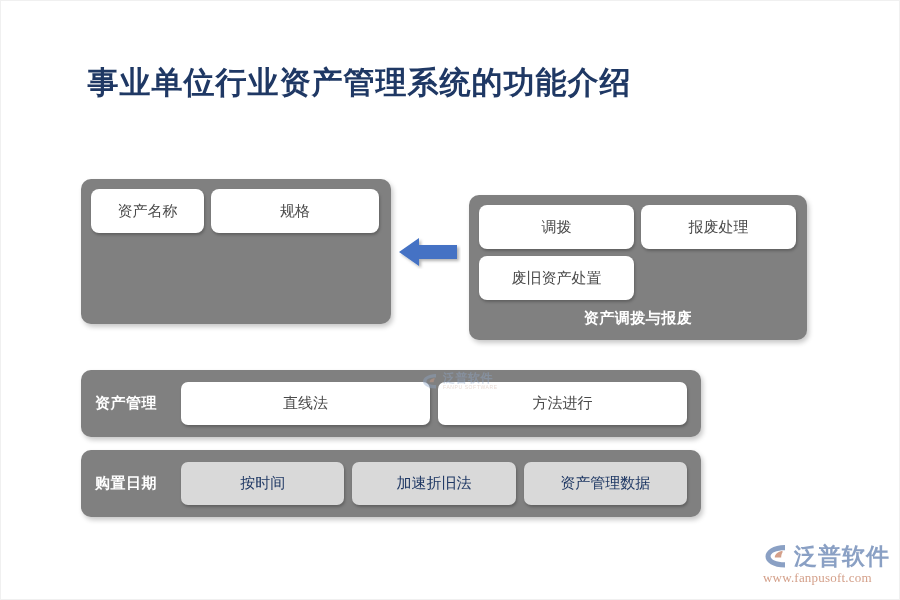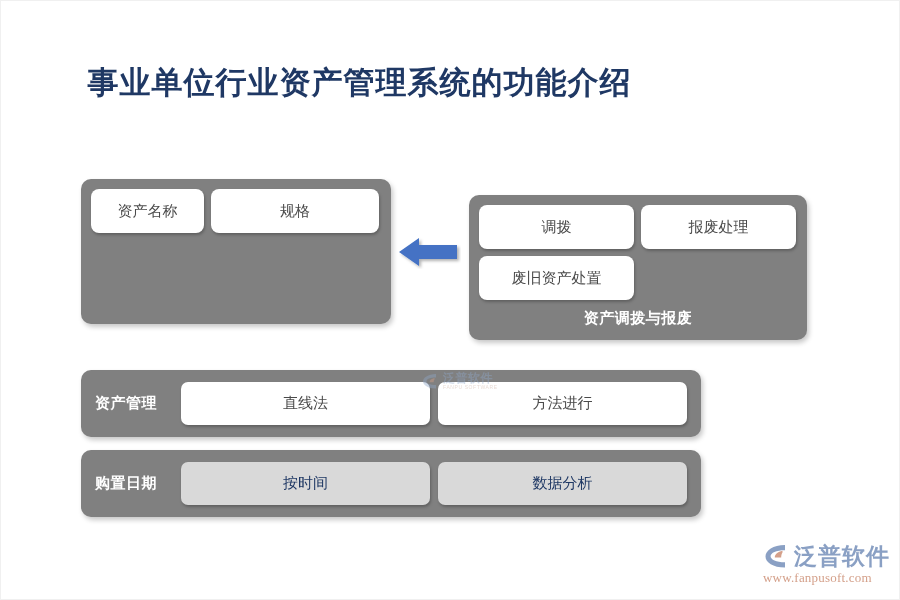--- a/index.html
+++ b/index.html
@@ -234,21 +234,22 @@
   <div class="wm-texts">
     <div class="wm-name">泛普软件</div>
     <div class="wm-sub">FANPU SOFTWARE</div>
   </div>
 </div>
 
 <div class="panel row-panel" id="panel-analysis">
   <div class="row-label">购置日期</div>
   <div class="row-items">
     <div class="chip chip-gray">按时间</div>
-    <div class="chip chip-gray">数据分析</div>
+    <div class="chip chip-gray">加速折旧法</div>
+    <div class="chip chip-gray">资产管理数据</div>
   </div>
 </div>
 
 <div class="brand">
   <div class="brand-row">
     <svg width="26" height="26" viewBox="0 0 26 26" xmlns="http://www.w3.org/2000/svg">
       <path d="M22,2 C10,2 2.5,7.5 2.5,13.4 C2.5,19.2 10,24.5 22,24.5 L22,19.2
                C13.2,19.2 7.6,16.6 7.6,13.2 C7.6,9.8 13.2,7.2 22,7.2 Z" fill="#8aa0c4"></path>
       <path d="M19.5,7.8 C14.8,8.9 11.8,11.3 11.8,14.4 L18.2,14.4
                C18.2,12.6 18.6,10.9 19.5,9.6 Z" fill="#d4a08a"></path>

